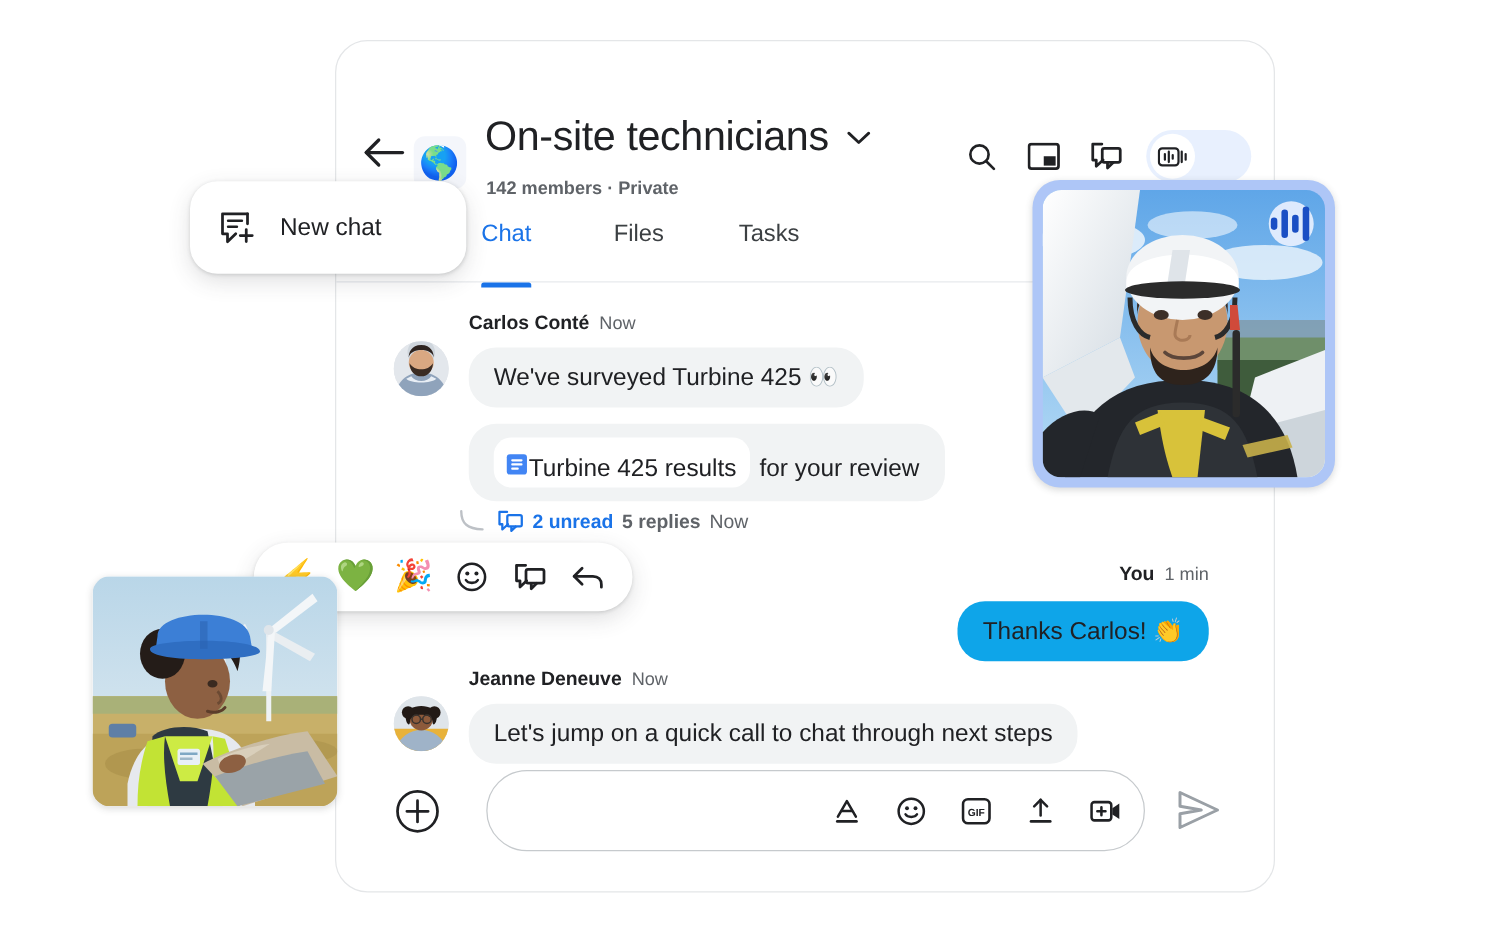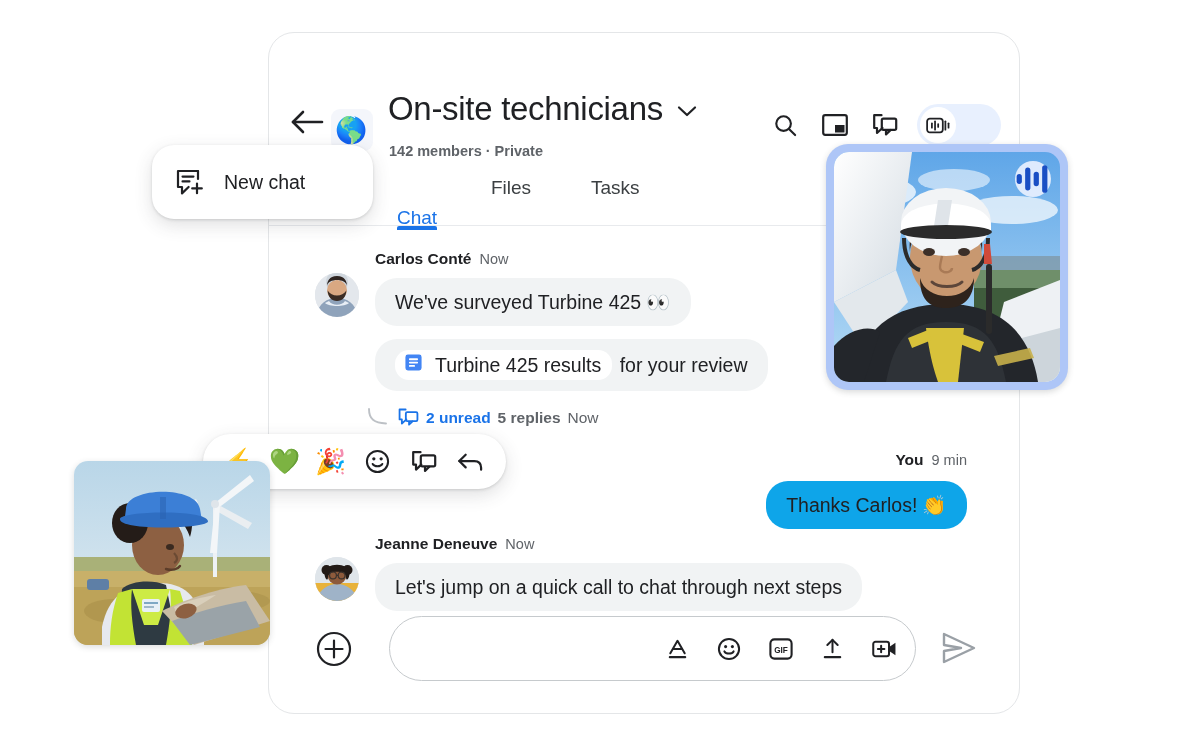--- a/index.html
+++ b/index.html
@@ -188,24 +188,24 @@
     padding: 11px 20px;
     font-size: 19.5px;
     color: #202124;
     line-height: 1.34;
     white-space: nowrap;
   }
   .bubble.own { background: #0ea5e9; }
   .chip {
     display: inline-flex;
     align-items: center;
-    gap: 12px;
+    gap: 0;
     background: #ffffff;
     border-radius: 14px;
-    padding: 2px 11px 2px 9px;
+    padding: 12px 11px 2px 9px;
     margin-right: 2px;
   }
 
   .thread-row {
     display: flex;
     align-items: flex-end;
     gap: 7px;
     font-size: 15.5px;
     white-space: nowrap;
   }
@@ -433,21 +433,21 @@
             <path d="M6.4 7.6 V12.4" stroke="#202124" stroke-width="1.9" stroke-linecap="round"></path>
             <path d="M9.8 5.5 V14.5" stroke="#202124" stroke-width="1.9" stroke-linecap="round"></path>
             <path d="M13.2 8.4 V11.6" stroke="#202124" stroke-width="1.9" stroke-linecap="round"></path>
           </svg>
         </div>
       </div>
     </div>
   </div>
 
   <div class="tabs">
-    <div class="tab active" style="left:128px;align-items:flex-end;">
+    <div class="tab active" style="left:116px;">
       <span>Chat</span>
       <span class="tab-underline" style="width:100%;"></span>
     </div>
     <div class="tab" style="left:222px;">
       <span>Files</span>
     </div>
     <div class="tab" style="left:322px;">
       <span>Tasks</span>
     </div>
   </div>
@@ -510,21 +510,21 @@
           <span class="thread-unread">2 unread</span>
           <span class="thread-replies">5 replies</span>
           <span class="thread-time">Now</span>
         </div>
       </div>
     </div>
 
     <div class="msg-group" style="right:0; top:212px; text-align:right;">
       <div style="position:absolute; right:52px; top:14px; display:flex; align-items:baseline; white-space:nowrap;margin-left:40px;">
         <span class="msg-name">You</span>
-        <span class="msg-time">9 min</span>
+        <span class="msg-time">1 min</span>
       </div>
       <div style="position:absolute; right:52px; top:44px; white-space:nowrap;">
         <span class="bubble own">Thanks Carlos! 👏</span>
       </div>
     </div>
 
     <div class="msg-group" style="left:0; top:300px;">
       <div class="msg-avatar" style="left:46px; top:32px;">
         <svg viewBox="0 0 44 44" aria-hidden="true">
           <rect width="44" height="44" fill="#dfe5ea"></rect>

